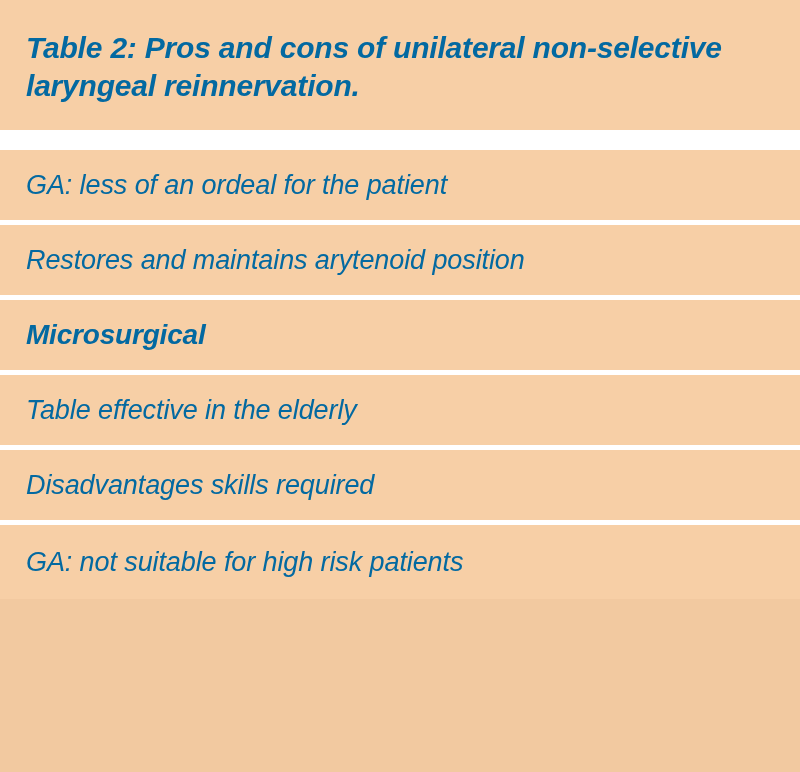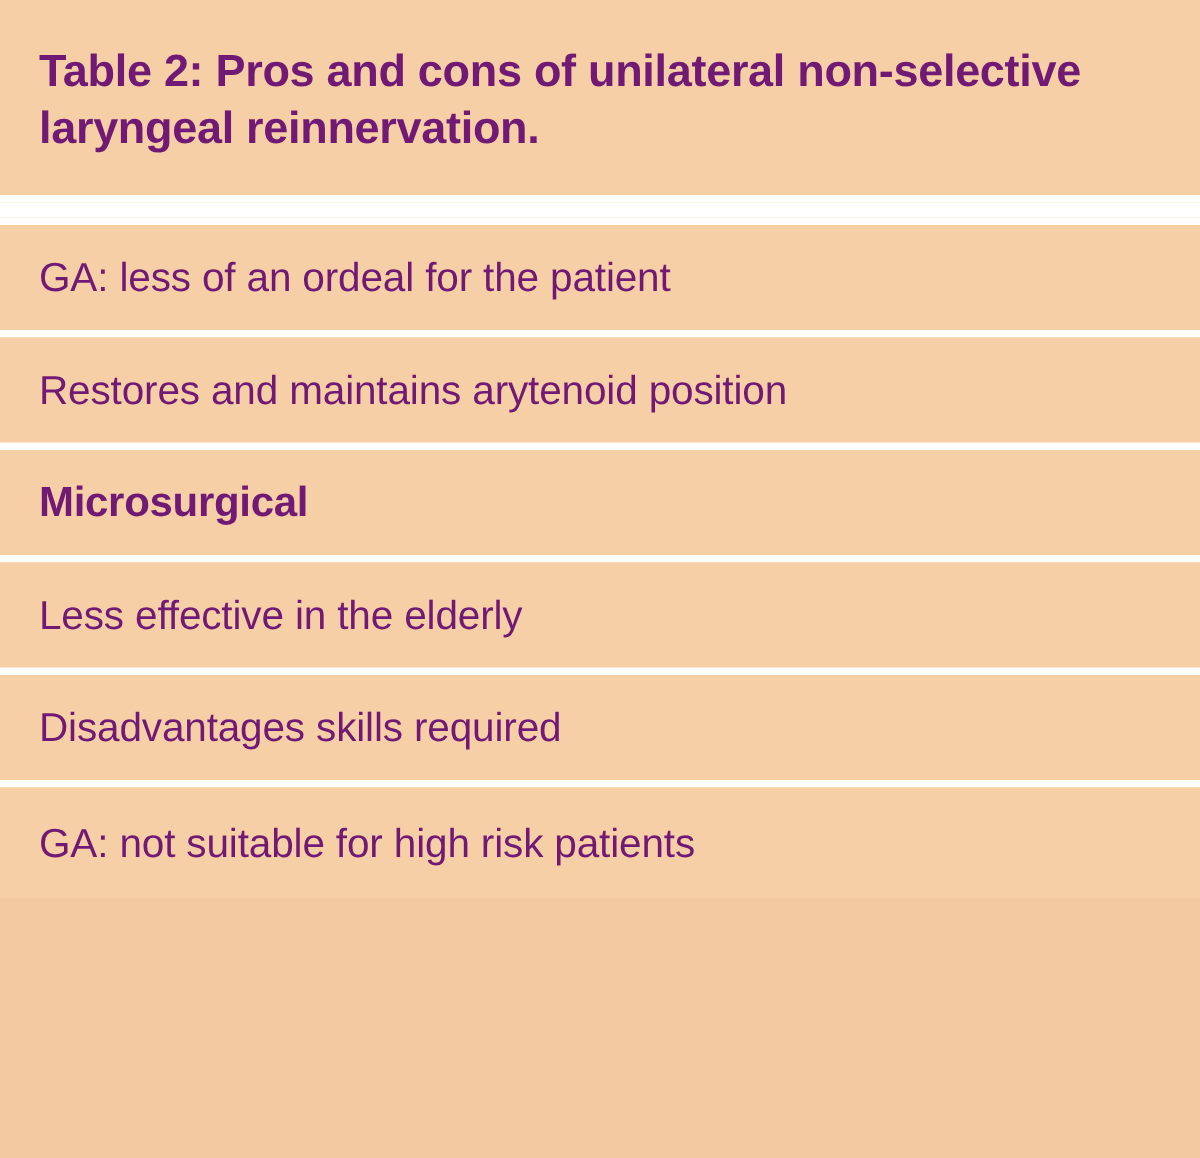--- a/index.html
+++ b/index.html
@@ -20,21 +20,22 @@
     padding: 0;
     display: flex;
     flex-direction: column;
   }
   .row {
     background: #f7cfa6;
     box-sizing: border-box;
     padding: 0 26px;
     display: flex;
     align-items: center;
-    color: #701a75;
+    color: #0369a1;
+    font-style: italic;
   }
   .sep {
     background: #ffffff;
     height: 5px;
     flex: 0 0 5px;
   }
   .edge-top {
     background: #f7cfa6;
     height: 8px;
     flex: 0 0 8px;
@@ -100,21 +101,21 @@
 
   <div class="sep"></div>
 
   <div class="row header-row">
     <div class="cell">Microsurgical</div>
   </div>
 
   <div class="sep"></div>
 
   <div class="row data-row">
-    <div class="cell">Less effective in the elderly</div>
+    <div class="cell">Table effective in the elderly</div>
   </div>
 
   <div class="sep"></div>
 
   <div class="row data-row">
     <div class="cell">Disadvantages skills required</div>
   </div>
 
   <div class="sep"></div>
 

